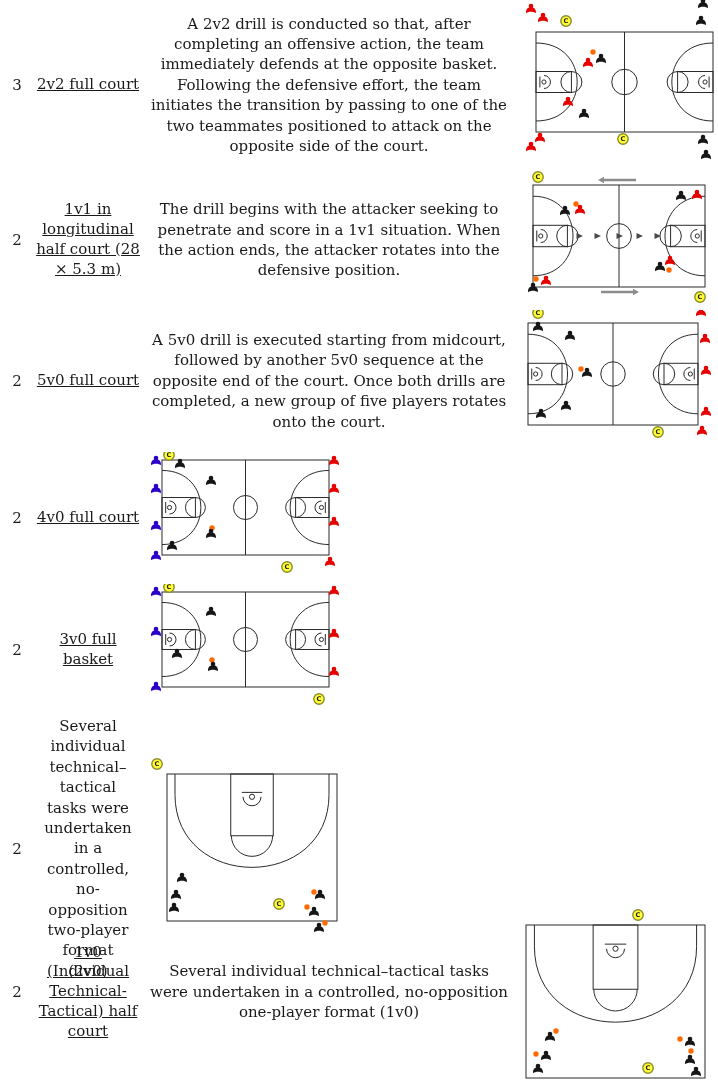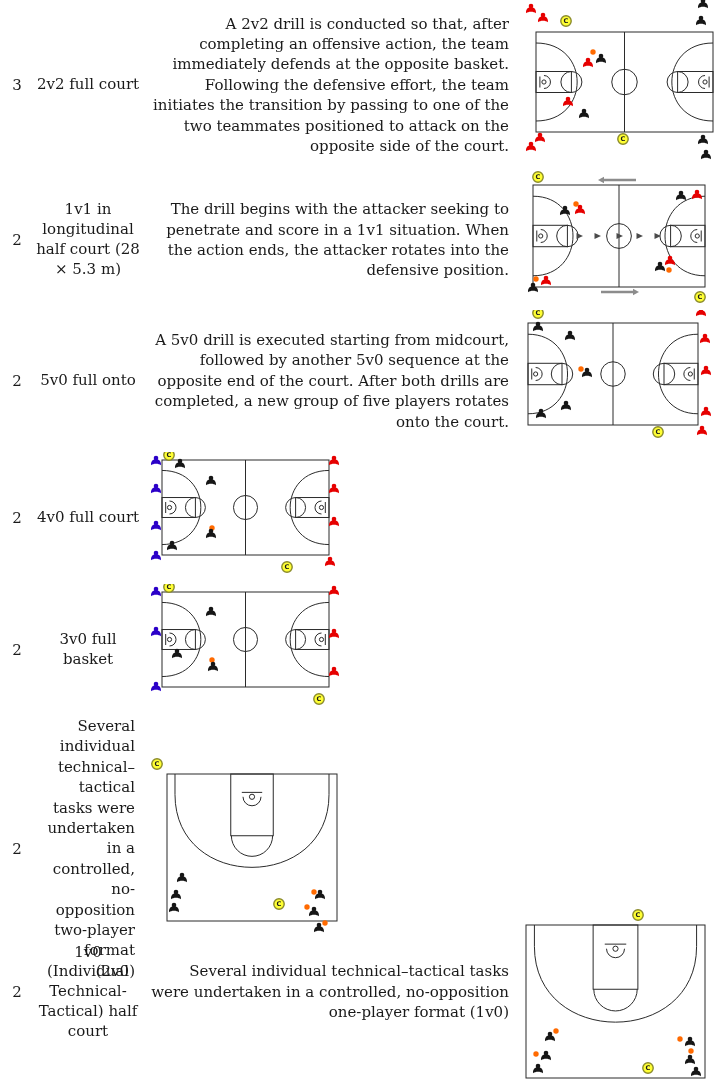--- a/index.html
+++ b/index.html
@@ -1,22 +1,22 @@
 <!DOCTYPE html>
 <html><head>
 <meta charset="utf-8">
 <style>
   html,body{margin:0;padding:0;background:#ffffff;}
   body{font-family:"DejaVu Serif","Liberation Serif",serif;color:#1a1a1a;}
   .page{width:718px;background:#fff;}
   .row{display:grid;grid-template-columns:34px 108px 374px 202px;align-items:center;}
   .cell{box-sizing:border-box;}
   .num{text-align:center;font-size:15px;}
-  .drill{text-align:center;font-size:15px;line-height:1.32;padding:0 2px;}
-  .desc{text-align:right;font-size:15px;line-height:1.36;padding:0 7px;}
+  .drill{text-align:center;font-size:15px;line-height:1.32;padding:0 2px;text-decoration:underline;}
+  .desc{text-align:center;font-size:15px;line-height:1.36;padding:0 7px;}
   .dia{padding-left:2px;}
   .dia svg{display:block;}
 </style>
 </head>
 <body>
 
 <div class="page">
   <div id="rows">
       <div class="row" style="height: 170px;">
     <div class="cell num">3</div>
@@ -174,22 +174,22 @@
             </g>
             <g transform="translate(182,127)">
               <circle cx="0" cy="0" r="5.2" fill="#ffff33" stroke="#8b8b2a" stroke-width="1.4"></circle>
               <text x="0" y="2.4" text-anchor="middle" font-size="6.5" font-weight="bold" font-family="&quot;DejaVu Sans&quot;, sans-serif" fill="#1a1a1a">C</text>
             </g>
           </svg>
     </div>
   </div>
       <div class="row" style="height: 142px;">
     <div class="cell num">2</div>
-    <div class="cell drill">5v0 full onto</div>
-    <div class="cell desc">A 5v0 drill is executed starting from midcourt, followed by another 5v0 sequence at the opposite end of the court. After both drills are completed, a new group of five players rotates onto the court.</div>
+    <div class="cell drill">5v0 full court</div>
+    <div class="cell desc">A 5v0 drill is executed starting from midcourt, followed by another 5v0 sequence at the opposite end of the court. Once both drills are completed, a new group of five players rotates onto the court.</div>
     <div class="cell dia">
       <svg xmlns="http://www.w3.org/2000/svg" viewBox="0 0 198 142" width="198" height="142">
             <rect x="10" y="13" width="170" height="102" fill="none" stroke="#2b2b2b" stroke-width="1"></rect>
             <line x1="95" y1="13" x2="95" y2="115" stroke="#2b2b2b" stroke-width="1"></line>
             <circle cx="95" cy="64" r="12.239999999999998" fill="none" stroke="#2b2b2b" stroke-width="1"></circle>
             <rect x="10" y="53.29" width="34" height="21.419999999999998" fill="none" stroke="#2b2b2b" stroke-width="1"></rect>
             <circle cx="44" cy="64" r="10.709999999999999" fill="none" stroke="#2b2b2b" stroke-width="1"></circle>
             <path d="M 10,24.22 C 62.7,24.22 62.7,103.78 10,103.78" fill="none" stroke="#2b2b2b" stroke-width="1"></path>
             <line x1="13.74" y1="58.5" x2="13.74" y2="69.5" stroke="#2b2b2b" stroke-width="1"></line>
             <circle cx="17.65" cy="64" r="2.1" fill="none" stroke="#2b2b2b" stroke-width="1"></circle>

